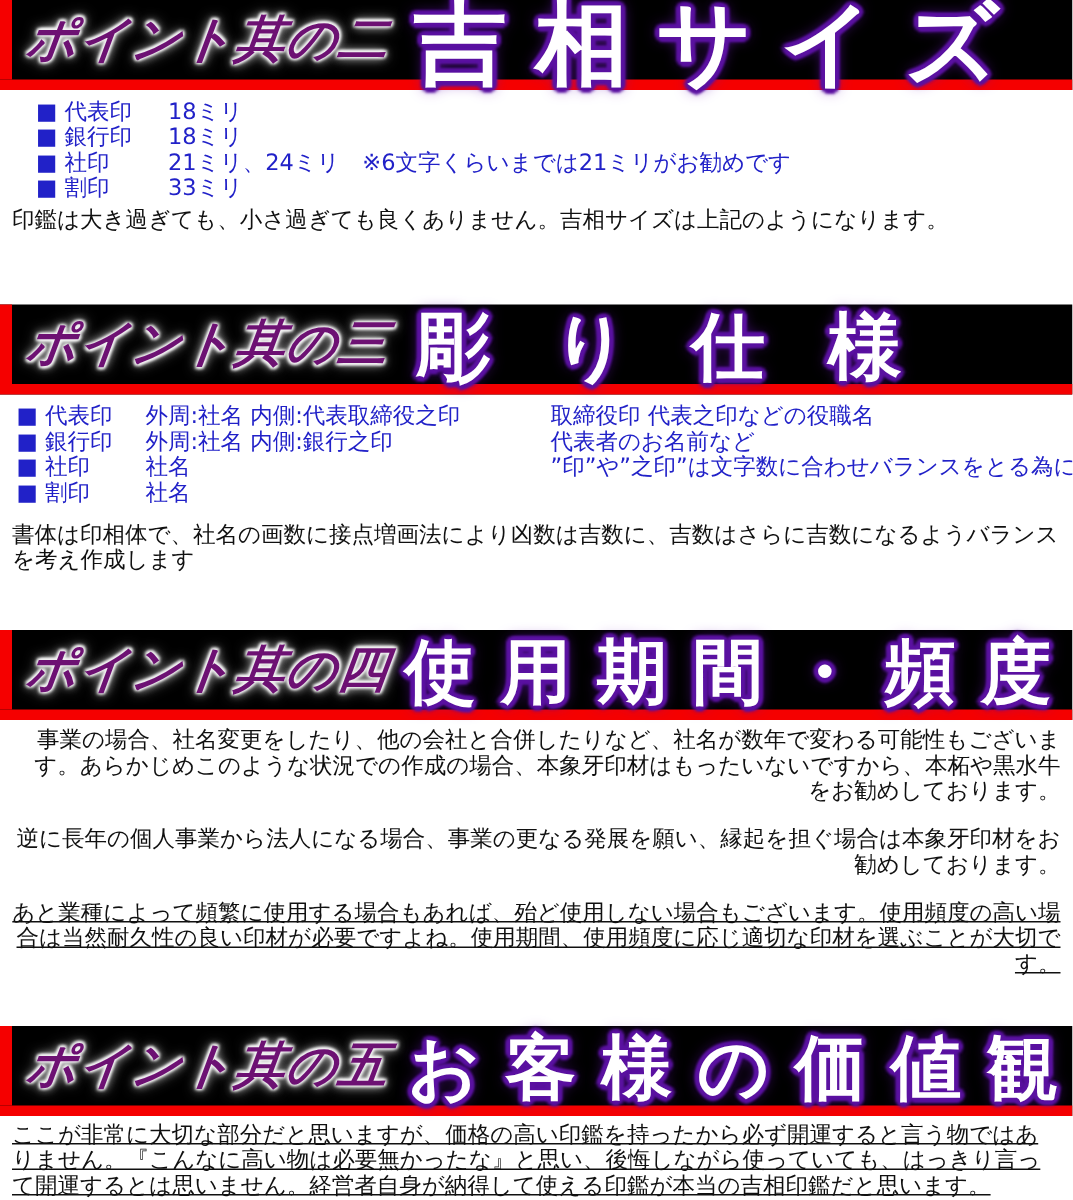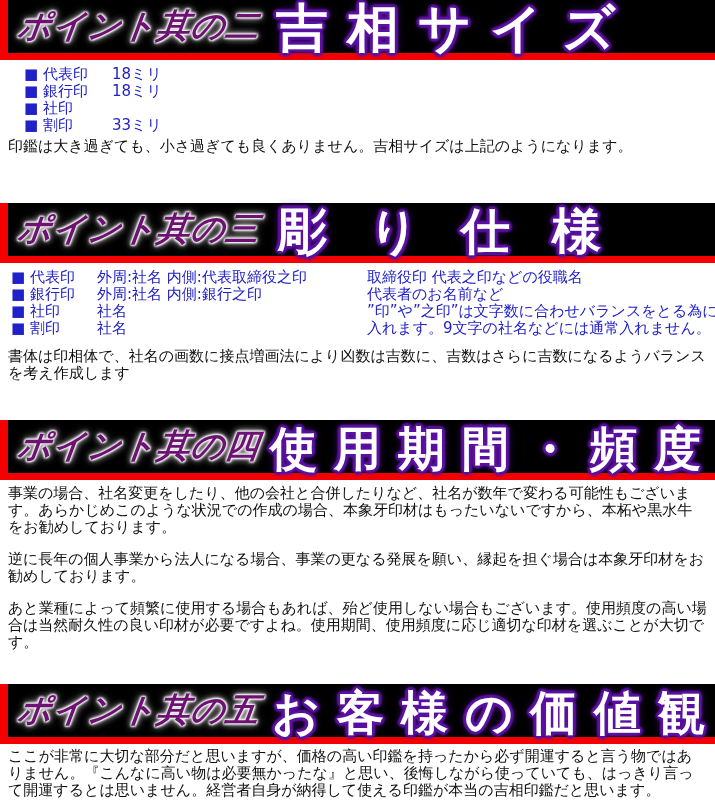--- a/index.html
+++ b/index.html
@@ -29,21 +29,21 @@
   .title {
     color:#ffffff; font-weight:bold; white-space:nowrap;
     position:relative; top:2px; z-index:2; line-height:53px;
     text-shadow:
       -3px 0 2px #5b12a1, 3px 0 2px #5b12a1,
       0 -3px 2px #5b12a1, 0 3px 2px #5b12a1,
       -2px -2px 2px #5b12a1, 2px -2px 2px #5b12a1,
       -2px 2px 2px #5b12a1, 2px 2px 2px #5b12a1,
       0 0 10px #6a1ab4;
   }
-  .b1 .title { font-size:52px; letter-spacing:19px; margin-left:16px; }
+  .b1 .title { font-size:62px; letter-spacing:19px; margin-left:16px; }
   .b2 .title { font-size:49px; letter-spacing:42px; margin-left:18px;text-align:center; }
   .b3 .title { font-size:47px; letter-spacing:17px; margin-left:10px; }
   .b4 .title { font-size:47px; letter-spacing:17px; margin-left:12px; }
   .b2 { margin-top:48px; }
   .b3 { margin-top:38px; }
   .b4 { margin-top:33px; }
 
   
   .content { font-size:15px; line-height:17px; color:#101010; }
   .list { margin-top:6px; }
@@ -54,22 +54,22 @@
   .s2 .row { padding-left:11px; }
   .s2 .bullet { flex:0 0 19px; }
   .s2 .label  { flex:0 0 67px; }
   .s2 .col2   { flex:0 0 251px; }
   .s2 .col3   { flex:1;margin-left:19px; }
   .bullet { color:#2121c8; }
   .note { margin:4px 0 0 0; padding:0 8px; word-break:break-all; }
   .s2note { margin-top:11px; }
   .para { margin:0 0 14px 0; padding:0 8px; word-break:break-all; }
   .p-top { margin-top:5px; }
-  .para:last-child { margin-bottom:0; }
-  .s3 .para { margin-bottom:15px; }
+  .para:last-child { margin-bottom:0;text-decoration:underline; }
+  .s3 .para { margin-bottom:15px;text-align:right; }
   .s4 .para { margin-top:4px; }
 </style>
 </head>
 <body>
 
 <div class="page">
 
   <section>
     <div class="banner b1">
       <div class="leftbar"></div>
@@ -84,20 +84,21 @@
           <span class="value">18ミリ</span>
         </div>
         <div class="row">
           <span class="bullet">■</span>
           <span class="label">銀行印</span>
           <span class="value">18ミリ</span>
         </div>
         <div class="row">
           <span class="bullet">■</span>
           <span class="label">社印</span>
+          <span class="value">21ミリ、24ミリ　※6文字くらいまでは21ミリがお勧めです</span>
         </div>
         <div class="row">
           <span class="bullet">■</span>
           <span class="label">割印</span>
           <span class="value">33ミリ</span>
         </div>
       </div>
       <p class="note">印鑑は大き過ぎても、小さ過ぎても良くありません。吉相サイズは上記のようになります。</p>
     </div>
   </section>
@@ -125,21 +126,20 @@
         <div class="row">
           <span class="bullet">■</span>
           <span class="label">社印</span>
           <span class="col2">社名</span>
           <span class="col3">”印”や”之印”は文字数に合わせバランスをとる為に</span>
         </div>
         <div class="row">
           <span class="bullet">■</span>
           <span class="label">割印</span>
           <span class="col2">社名</span>
-          <span class="col3">入れます。9文字の社名などには通常入れません。</span>
         </div>
       </div>
       <p class="note s2note">書体は印相体で、社名の画数に接点増画法により凶数は吉数に、吉数はさらに吉数になるようバランスを考え作成します</p>
     </div>
   </section>
 
   <section>
     <div class="banner b3">
       <div class="leftbar"></div>
       <span class="point">ポイント其の四</span>

